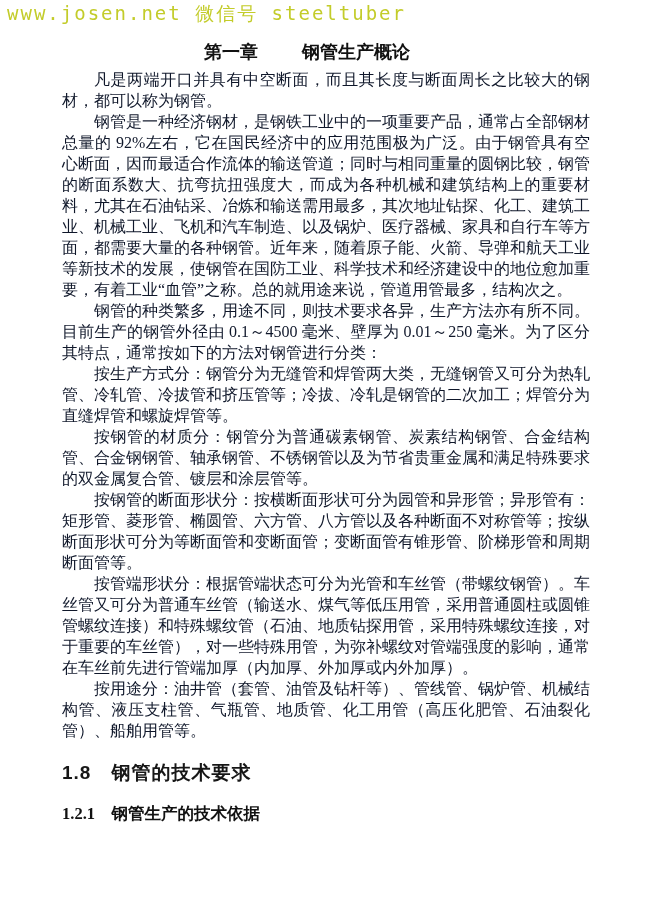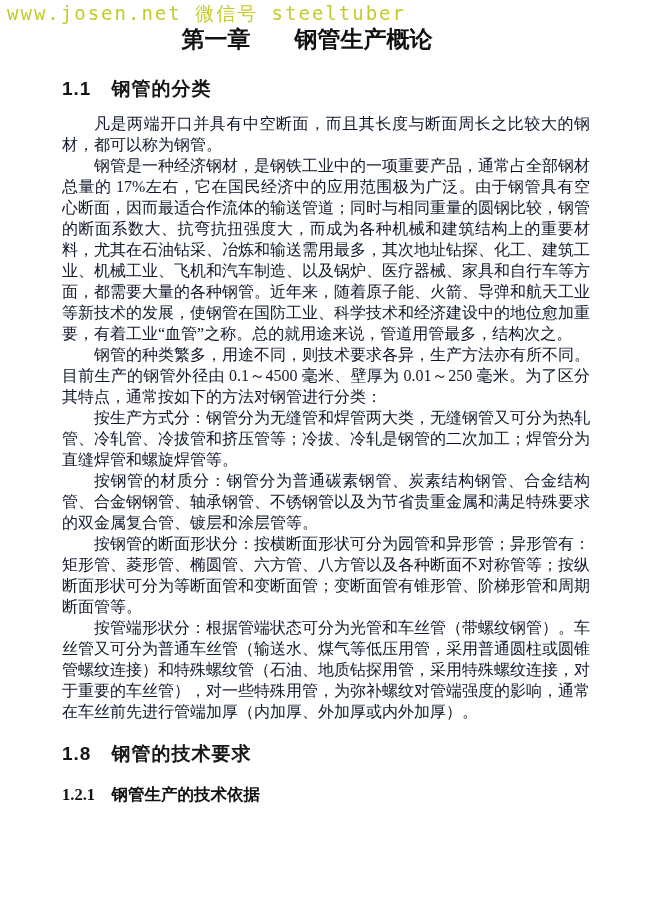--- a/index.html
+++ b/index.html
@@ -20,25 +20,25 @@
     top: 1px;
     left: 7px;
     font-family: "DejaVu Sans Mono", monospace;
     font-size: 19px;
     letter-spacing: 2px;
     white-space: nowrap;
     font-weight: 400;
   }
   .chapter-title {
     margin: 0;
-    padding-top: 23px;
+    padding-top: 36px;
     text-align: center;
     font-family: "Liberation Sans", "DejaVu Sans", sans-serif;
     font-weight: 700;
-    font-size: 23px;
+    font-size: 18px;
     line-height: 33px;
     color: #111111;
   }
   .title-gap {
     display: inline-block;
     width: 44px;
   }
   .content {
     padding: 0 24px 0 62px;
     font-family: "Liberation Serif", "DejaVu Serif", serif;
@@ -80,28 +80,28 @@
 <div class="page">
 
   <div class="watermark" style="color: rgb(195, 204, 42);">www.josen.net 微信号 steeltuber</div>
 
   <h1 class="chapter-title">
     <span>第一章</span><span class="title-gap"></span><span>钢管生产概论</span>
   </h1>
 
   <div class="content">
 
-    <h2 class="section-heading">1.1　钢管的分类</h2>
 
     <p class="body-para">凡是两端开口并具有中空断面，而且其长度与断面周长之比较大的钢材，都可以称为钢管。</p>
-    <p class="body-para">钢管是一种经济钢材，是钢铁工业中的一项重要产品，通常占全部钢材总量的 17%左右，它在国民经济中的应用范围极为广泛。由于钢管具有空心断面，因而最适合作流体的输送管道；同时与相同重量的圆钢比较，钢管的断面系数大、抗弯抗扭强度大，而成为各种机械和建筑结构上的重要材料，尤其在石油钻采、冶炼和输送需用最多，其次地址钻探、化工、建筑工业、机械工业、飞机和汽车制造、以及锅炉、医疗器械、家具和自行车等方面，都需要大量的各种钢管。近年来，随着原子能、火箭、导弹和航天工业等新技术的发展，使钢管在国防工业、科学技术和经济建设中的地位愈加重要，有着工业“血管”之称。总的就用途来说，管道用管最多，结构次之。</p>
+    <p class="body-para">钢管是一种经济钢材，是钢铁工业中的一项重要产品，通常占全部钢材总量的 92%左右，它在国民经济中的应用范围极为广泛。由于钢管具有空心断面，因而最适合作流体的输送管道；同时与相同重量的圆钢比较，钢管的断面系数大、抗弯抗扭强度大，而成为各种机械和建筑结构上的重要材料，尤其在石油钻采、冶炼和输送需用最多，其次地址钻探、化工、建筑工业、机械工业、飞机和汽车制造、以及锅炉、医疗器械、家具和自行车等方面，都需要大量的各种钢管。近年来，随着原子能、火箭、导弹和航天工业等新技术的发展，使钢管在国防工业、科学技术和经济建设中的地位愈加重要，有着工业“血管”之称。总的就用途来说，管道用管最多，结构次之。</p>
     <p class="body-para">钢管的种类繁多，用途不同，则技术要求各异，生产方法亦有所不同。目前生产的钢管外径由 0.1～4500 毫米、壁厚为 0.01～250 毫米。为了区分其特点，通常按如下的方法对钢管进行分类：</p>
     <p class="body-para">按生产方式分：钢管分为无缝管和焊管两大类，无缝钢管又可分为热轧管、冷轧管、冷拔管和挤压管等；冷拔、冷轧是钢管的二次加工；焊管分为直缝焊管和螺旋焊管等。</p>
     <p class="body-para">按钢管的材质分：钢管分为普通碳素钢管、炭素结构钢管、合金结构管、合金钢钢管、轴承钢管、不锈钢管以及为节省贵重金属和满足特殊要求的双金属复合管、镀层和涂层管等。</p>
     <p class="body-para">按钢管的断面形状分：按横断面形状可分为园管和异形管；异形管有：矩形管、菱形管、椭圆管、六方管、八方管以及各种断面不对称管等；按纵断面形状可分为等断面管和变断面管；变断面管有锥形管、阶梯形管和周期断面管等。</p>
     <p class="body-para">按管端形状分：根据管端状态可分为光管和车丝管（带螺纹钢管）。车丝管又可分为普通车丝管（输送水、煤气等低压用管，采用普通圆柱或圆锥管螺纹连接）和特殊螺纹管（石油、地质钻探用管，采用特殊螺纹连接，对于重要的车丝管），对一些特殊用管，为弥补螺纹对管端强度的影响，通常在车丝前先进行管端加厚（内加厚、外加厚或内外加厚）。</p>
+    <p class="body-para">按用途分：油井管（套管、油管及钻杆等）、管线管、锅炉管、机械结构管、液压支柱管、气瓶管、地质管、化工用管（高压化肥管、石油裂化管）、船舶用管等。</p>
 
     <h2 class="section-heading second">1.8　钢管的技术要求</h2>
 
     <h3 class="subsection-heading">1.2.1　钢管生产的技术依据</h3>
 
   </div>
 </div>
 
 </body></html>

